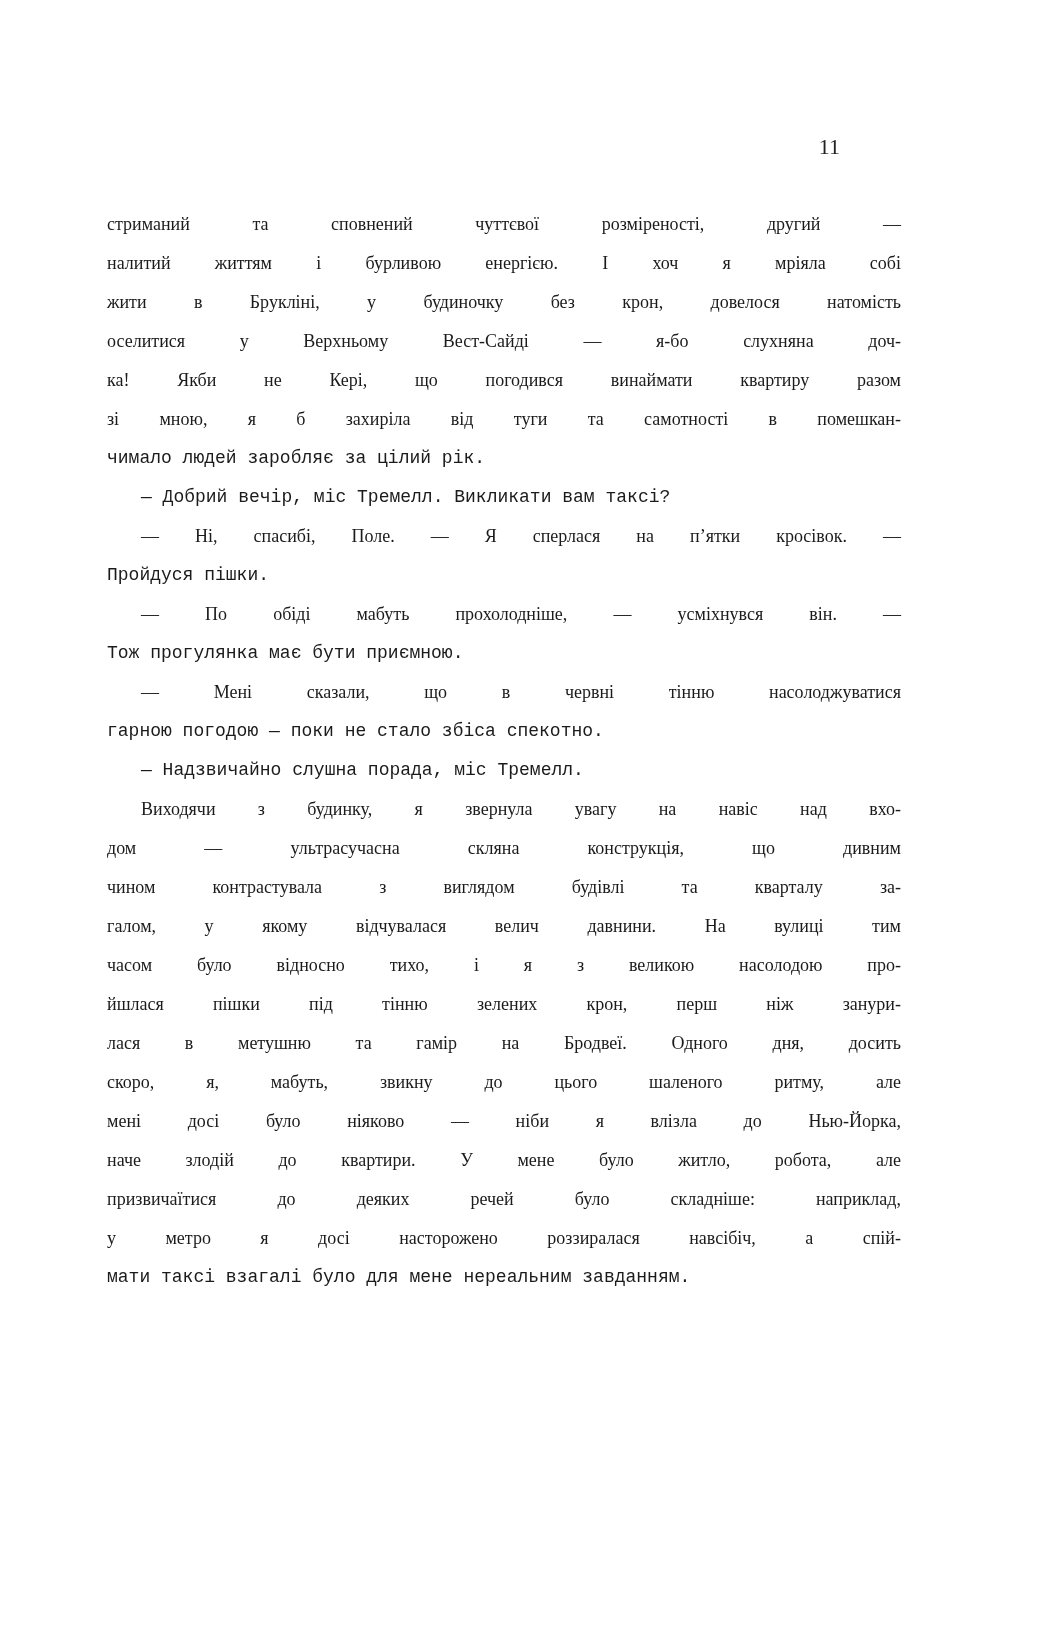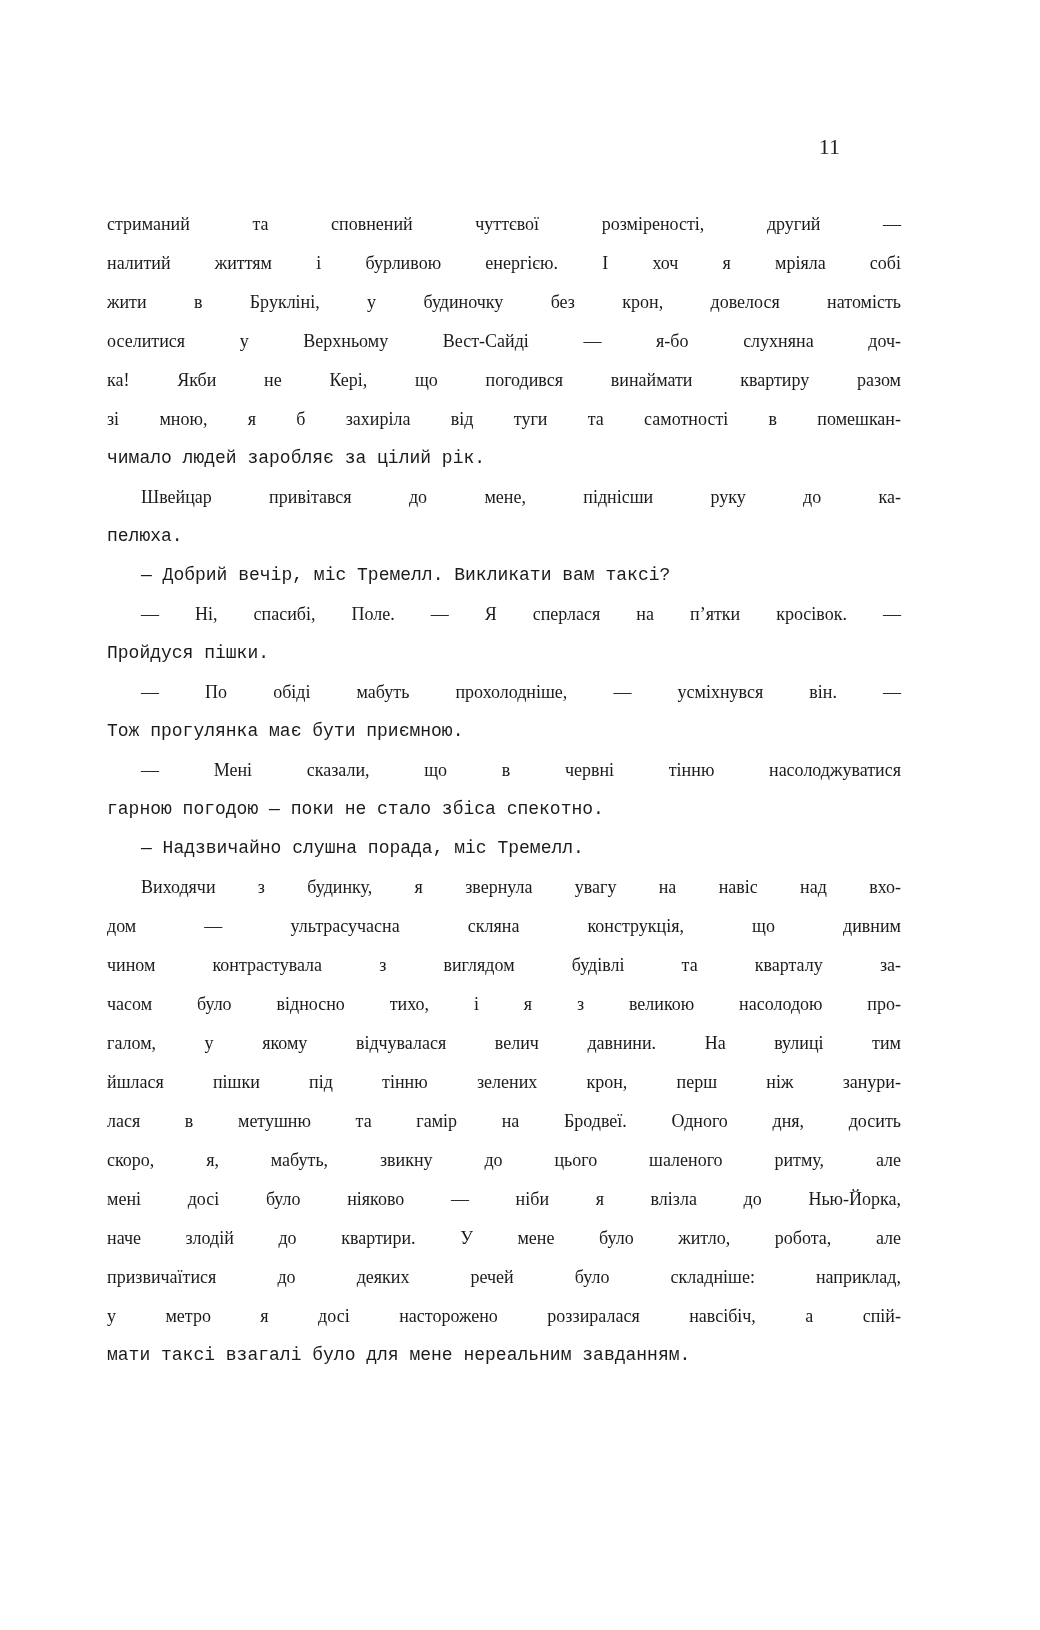--- a/index.html
+++ b/index.html
@@ -60,24 +60,20 @@
       <div class="para">
         <div class="line">стриманий та сповнений чуттєвої розміреності, другий —</div>
         <div class="line">налитий життям і бурливою енергією. І хоч я мріяла собі</div>
         <div class="line">жити в Брукліні, у будиночку без крон, довелося натомість</div>
         <div class="line">оселитися у Верхньому Вест-Сайді — я-бо слухняна доч-</div>
         <div class="line">ка! Якби не Кері, що погодився винаймати квартиру разом</div>
         <div class="line">зі мною, я б захиріла від туги та самотності в помешкан-</div>
         <div class="line">чимало людей заробляє за цілий рік.</div>
       </div>
       <div class="para indent">
-        <div class="line">Швейцар привітався до мене, піднісши руку до ка-</div>
-        <div class="line">пелюха.</div>
-      </div>
-      <div class="para indent">
         <div class="line">— Добрий вечір, міс Тремелл. Викликати вам таксі?</div>
       </div>
       <div class="para indent">
         <div class="line">— Ні, спасибі, Поле. — Я сперлася на п’ятки кросівок. —</div>
         <div class="line">Пройдуся пішки.</div>
       </div>
       <div class="para indent">
         <div class="line">— По обіді мабуть прохолодніше, — усміхнувся він. —</div>
         <div class="line">Тож прогулянка має бути приємною.</div>
       </div>
@@ -85,22 +81,22 @@
         <div class="line">— Мені сказали, що в червні тінню насолоджуватися</div>
         <div class="line">гарною погодою — поки не стало збіса спекотно.</div>
       </div>
       <div class="para indent">
         <div class="line">— Надзвичайно слушна порада, міс Тремелл.</div>
       </div>
       <div class="para indent">
         <div class="line">Виходячи з будинку, я звернула увагу на навіс над вхо-</div>
         <div class="line">дом — ультрасучасна скляна конструкція, що дивним</div>
         <div class="line">чином контрастувала з виглядом будівлі та кварталу за-</div>
+        <div class="line">галом, у якому відчувалася велич давнини. На вулиці тим</div>
         <div class="line">часом було відносно тихо, і я з великою насолодою про-</div>
-        <div class="line">галом, у якому відчувалася велич давнини. На вулиці тим</div>
         <div class="line">йшлася пішки під тінню зелених крон, перш ніж занури-</div>
         <div class="line">лася в метушню та гамір на Бродвеї. Одного дня, досить</div>
         <div class="line">скоро, я, мабуть, звикну до цього шаленого ритму, але</div>
         <div class="line">мені досі було ніяково — ніби я влізла до Нью-Йорка,</div>
         <div class="line">наче злодій до квартири. У мене було житло, робота, але</div>
         <div class="line">призвичаїтися до деяких речей було складніше: наприклад,</div>
         <div class="line">у метро я досі насторожено роззиралася навсібіч, а спій-</div>
         <div class="line">мати таксі взагалі було для мене нереальним завданням.</div>
       </div>
     </div>

